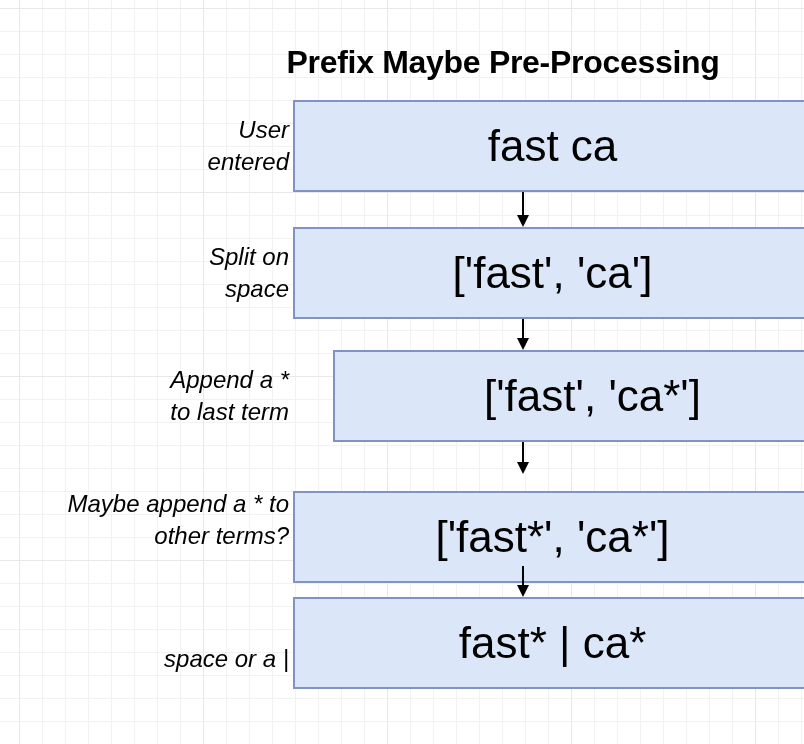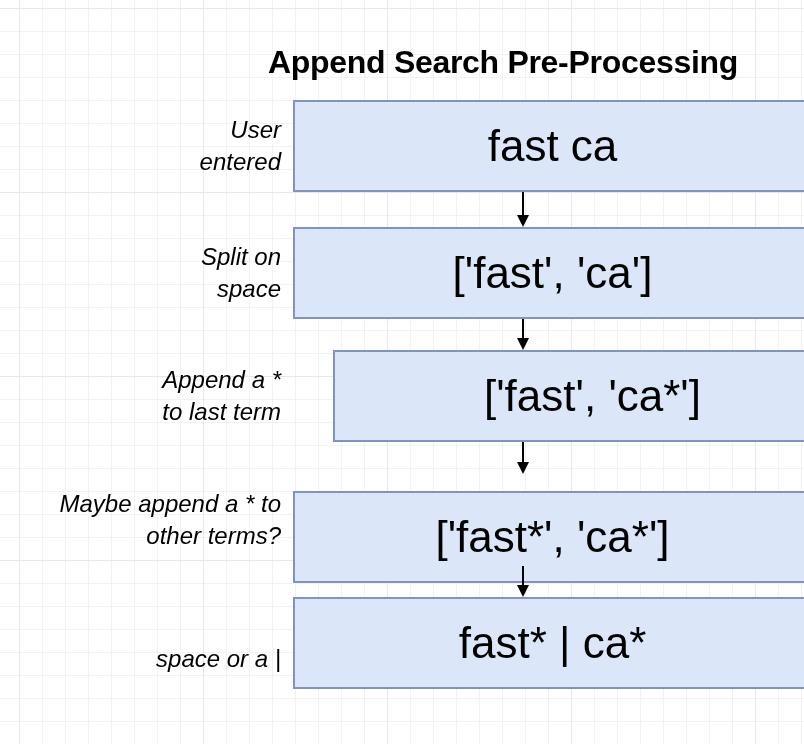--- a/index.html
+++ b/index.html
@@ -35,21 +35,21 @@
     left: 203px;
     width: 600px;
     text-align: center;
     font-size: 32px;
     font-weight: bold;
     letter-spacing: -0.3px;
     white-space: nowrap;
   }
   .step-label {
     position: absolute;
-    left: 0;
+    left: 8px;
     width: 281px;
     text-align: right;
     font-style: italic;
     font-size: 24px;
     line-height: 32px;
     white-space: nowrap;
   }
   .flow-box {
     position: absolute;
     left: 293px;
@@ -78,21 +78,21 @@
   .a1 { top: 192px; height: 35px; }
   .a2 { top: 319px; height: 31px; }
   .a3 { top: 442px; height: 32px; }
   .a4 { top: 566px; height: 31px; }
 </style>
 </head>
 <body>
 
 <div class="canvas">
 
-  <div class="title">Append Search Pre-Processing</div>
+  <div class="title">Prefix Maybe Pre-Processing</div>
 
   <div class="step-label l1">
     <span>User</span><br>
     <span>entered</span>
   </div>
   <div class="flow-box b1">
     <span class="box-text">fast ca</span>
   </div>
   <div class="down-arrow a1">
     <svg width="16" height="35" viewBox="0 0 16 35">

